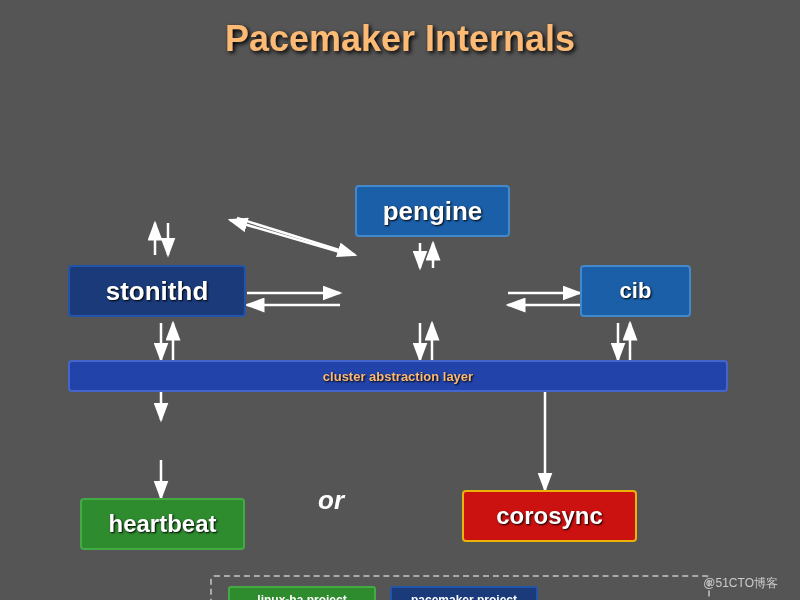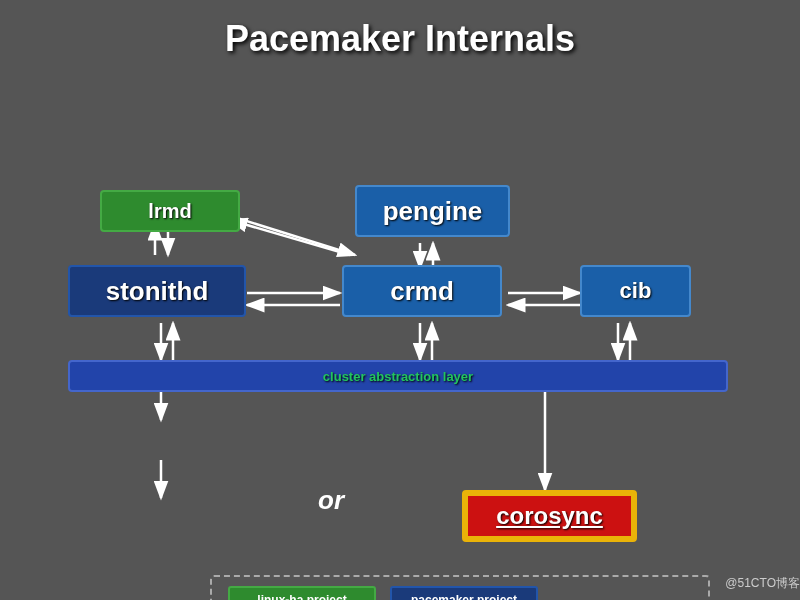--- a/index.html
+++ b/index.html
@@ -7,21 +7,21 @@
       width: 800px;
       height: 600px;
       background: #555555;
       font-family: 'Arial Black', Arial, sans-serif;
       overflow: hidden;
       position: relative;
     }
 
     .page-title {
       text-align: center;
-      color: #ffffff;
+      color: #fdba74;
       font-size: 36px;
       font-weight: 900;
       padding: 18px 0 10px 0;
       text-shadow: 2px 2px 4px #000;
     }
 
     .diagram-area {
       position: relative;
       width: 800px;
       height: 530px;
@@ -46,31 +46,30 @@
     .box-blue {
       background: #1a5fa8;
       border: 2px solid #4488cc;
     }
     .box-blue-dark {
       background: #1a3a7a;
       border: 2px solid #2255aa;
     }
     .box-red {
       background: #cc1111;
-      border: 6px solid #eab308;
-      text-decoration: underline;
+      border: 2px solid #eab308;
     }
 
     
     .box-layer {
       background: #2244aa;
       border: 2px solid #4466cc;
       font-size: 13px;
       font-weight: bold;
-      color: #22c55e;
+      color: #fdba74;
     }
 
     
     .arrows-svg {
       position: absolute;
       top: 0;
       left: 0;
       width: 800px;
       height: 600px;
       pointer-events: none;
@@ -91,21 +90,21 @@
       font-size: 12px;
       font-weight: bold;
       color: #ffffff;
       border-radius: 3px;
       padding: 4px 10px;
     }
 
     .watermark {
       position: absolute;
       bottom: 8px;
-      right: 0;
+      right: 22px;
       color: #cccccc;
       font-size: 12px;
       font-family: Arial, sans-serif;
       font-weight: normal;
     }
 
     .or-text {
       position: absolute;
       color: #ffffff;
       font-size: 26px;
@@ -159,33 +158,32 @@
     <line x1="618" y1="253" x2="618" y2="290" stroke="#fff" stroke-width="2.5" marker-end="url(#arrowhead-white)"></line>
     <line x1="630" y1="290" x2="630" y2="253" stroke="#fff" stroke-width="2.5" marker-end="url(#arrowhead-white)"></line>
 
     <line x1="161" y1="315" x2="161" y2="350" stroke="#fff" stroke-width="2.5" marker-end="url(#arrowhead-white)"></line>
 
     <line x1="161" y1="390" x2="161" y2="428" stroke="#fff" stroke-width="2.5" marker-end="url(#arrowhead-white)"></line>
 
     <line x1="545" y1="315" x2="545" y2="420" stroke="#fff" stroke-width="2.5" marker-end="url(#arrowhead-white)"></line>
   </svg>
 
-  <div class="box box-green" style="left:100px; top:120px; width:140px; height:42px; font-size:20px;">lrmd</div>
 
   <div class="box box-blue-dark" style="left:68px; top:195px; width:178px; height:52px; font-size:26px;">stonithd</div>
 
   <div class="box box-blue" style="left:355px; top:115px; width:155px; height:52px; font-size:26px;">pengine</div>
 
-  <div class="box box-blue" style="left:342px; top:195px; width:160px; height:52px; font-size:26px;">crmd</div>
 
   <div class="box box-blue" style="left:580px; top:195px; width:111px; height:52px; font-size:22px;">cib</div>
 
   <div class="box box-layer" style="left:68px; top:290px; width:660px; height:32px; font-size:13px;">cluster abstraction layer</div>
 
 
+  <div class="box box-green" style="left:80px; top:428px; width:165px; height:52px; font-size:24px;">heartbeat</div>
 
   <div class="or-text" style="left:318px; top:415px;">or</div>
 
   <div class="box box-red" style="left:462px; top:420px; width:175px; height:52px; font-size:24px;">corosync</div>
 
   <div class="project-box" style="left:210px; top:505px; width:500px; height:50px;"></div>
 
   <div class="project-label box-green" style="left:228px; top:516px; width:148px; height:28px; font-size:12px;">linux-ha project</div>
 
   <div class="project-label box-blue-dark" style="left:390px; top:516px; width:148px; height:28px; font-size:12px;">pacemaker project</div>

